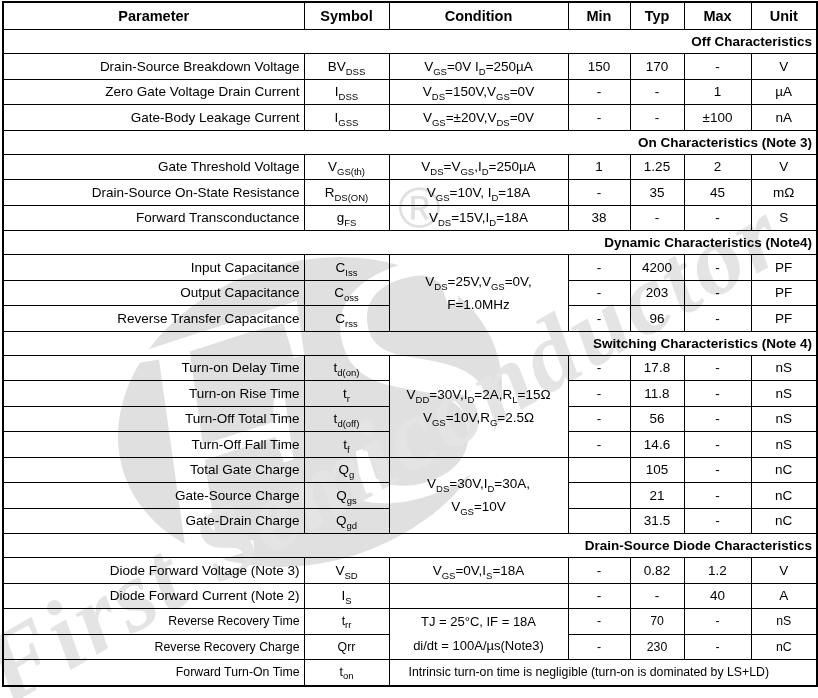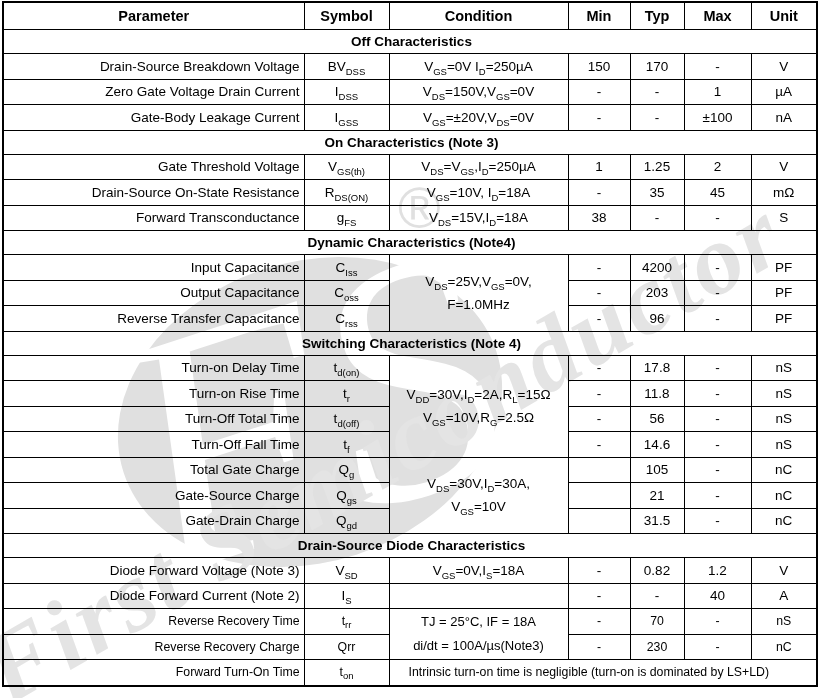--- a/index.html
+++ b/index.html
@@ -13,21 +13,21 @@
     width:814px;margin:1px 2px;background:transparent;
   }
   .ds td,.ds th{
     border:1.5px solid #000;padding:0 4px;text-align:center;vertical-align:middle;
     font-size:13.5px;white-space:nowrap;overflow:hidden;
   }
   .ds{border:2.5px solid #000;}
   .ds th{font-size:14.5px;font-weight:bold;height:26px;}
   .ds td{height:24.5px;}
   tr.section td{
-    text-align:center;font-weight:bold;font-size:13.5px;height:23px;padding-left:7px;
+    text-align:right;font-weight:bold;font-size:13.5px;height:23px;padding-left:7px;
   }
   td.p{text-align:right;padding-left:7px;}
   td.cond2 div{line-height:23px;}
   tr.sm td{font-size:12.3px;}
   tr.sm td.cond2 div{line-height:24px;font-size:13px;}
   td.note{text-align:left;padding-left:19px;font-size:13px;}
   sub{font-size:9.5px;line-height:0;text-align:right;}
 </style>
 </head>
 <body>

